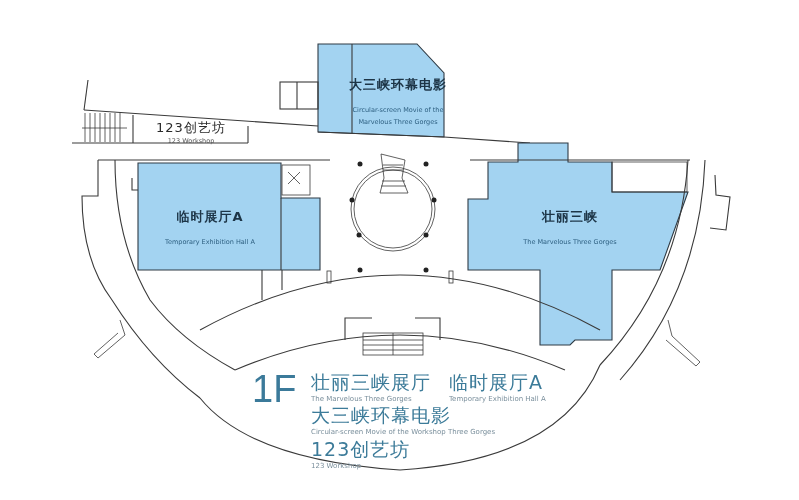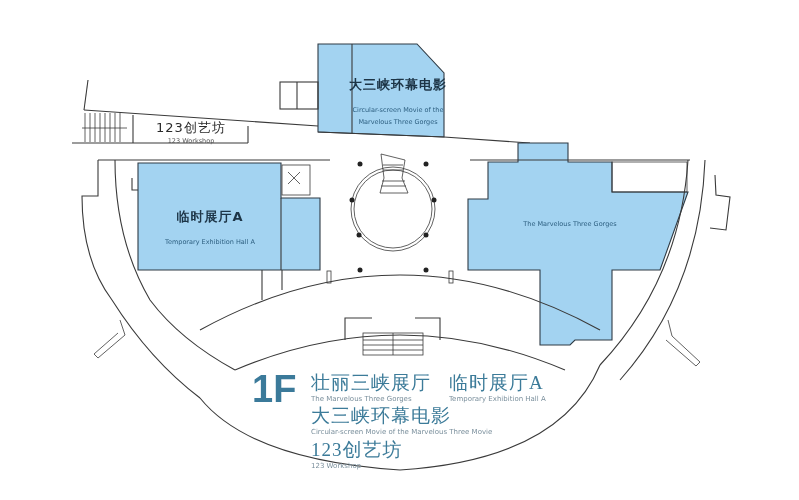--- a/index.html
+++ b/index.html
@@ -7,23 +7,23 @@
   #plan { position:absolute; left:0; top:0; width:799px; height:500px; }
   .wall { fill:none; stroke:#3a3a3a; stroke-width:1.1; }
   .thin { fill:none; stroke:#3a3a3a; stroke-width:0.8; }
   .hall { fill:#a3d3f1; stroke:#2f3b45; stroke-width:1.1; }
   .pillar { fill:#222; }
   .lbl { position:absolute; text-align:center; color:#1d3547; white-space:nowrap; }
   .lbl .zh { font-size:13px; font-weight:bold; letter-spacing:1px; }
   .lbl .en { font-size:6.5px; color:#2d5f80; margin-top:12px; }
   .lbl.dark .zh { color:#2a2a2a; }
   .lbl.dark .en { color:#555; }
-  .floor-num { position:absolute; left:252px; top:368px; font-size:38px; font-weight:bold; color:#3b7a9a; font-family:"Liberation Sans", sans-serif; }
+  .floor-num { position:absolute; left:252px; top:368px; font-size:38px; font-weight:normal; color:#3b7a9a; font-family:"Liberation Sans", sans-serif; }
   .leg-item { position:absolute; white-space:nowrap; }
-  .leg-item .zh { font-size:19px; color:#3c7b99; letter-spacing:1px;font-family:Liberation Serif, serif; }
+  .leg-item .zh { font-size:19px; color:#3c7b99; letter-spacing:1px; }
   .leg-item .en { font-size:7px; color:#7a8f9c; margin-top:-1px; }
 </style>
 </head>
 <body>
 
 <svg id="plan" viewBox="0 0 799 500" xmlns="http://www.w3.org/2000/svg">
 
   <polygon class="hall" points="318,44 417,44 444,73 444,137 318,132"></polygon>
   <line class="wall" x1="352" y1="44" x2="352" y2="133"></line>
 
@@ -120,33 +120,34 @@
   <div class="zh" style="font-weight:normal;font-size:13px">123创艺坊</div>
   <div class="en" style="margin-top:0">123 Workshop</div>
 </div>
 
 <div class="lbl" style="left:150px;top:208px;width:120px;">
   <div class="zh">临时展厅A</div>
   <div class="en">Temporary Exhibition Hall A</div>
 </div>
 
 <div class="lbl" style="left:510px;top:208px;width:120px;">
+  <div class="zh">壮丽三峡</div>
   <div class="en">The Marvelous Three Gorges</div>
 </div>
 
 <div class="floor-num">1F</div>
 
 <div class="leg-item" style="left:311px;top:370px;">
   <div class="zh">壮丽三峡展厅</div>
   <div class="en">The Marvelous Three Gorges</div>
 </div>
 <div class="leg-item" style="left:449px;top:370px;">
   <div class="zh">临时展厅A</div>
   <div class="en">Temporary Exhibition Hall A</div>
 </div>
 <div class="leg-item" style="left:311px;top:403px;">
   <div class="zh">大三峡环幕电影</div>
-  <div class="en">Circular-screen Movie of the Marvelous Three Movie</div>
+  <div class="en">Circular-screen Movie of the Workshop Three Gorges</div>
 </div>
 <div class="leg-item" style="left:311px;top:437px;">
   <div class="zh">123创艺坊</div>
   <div class="en">123 Workshop</div>
 </div>
 
 </body></html>

